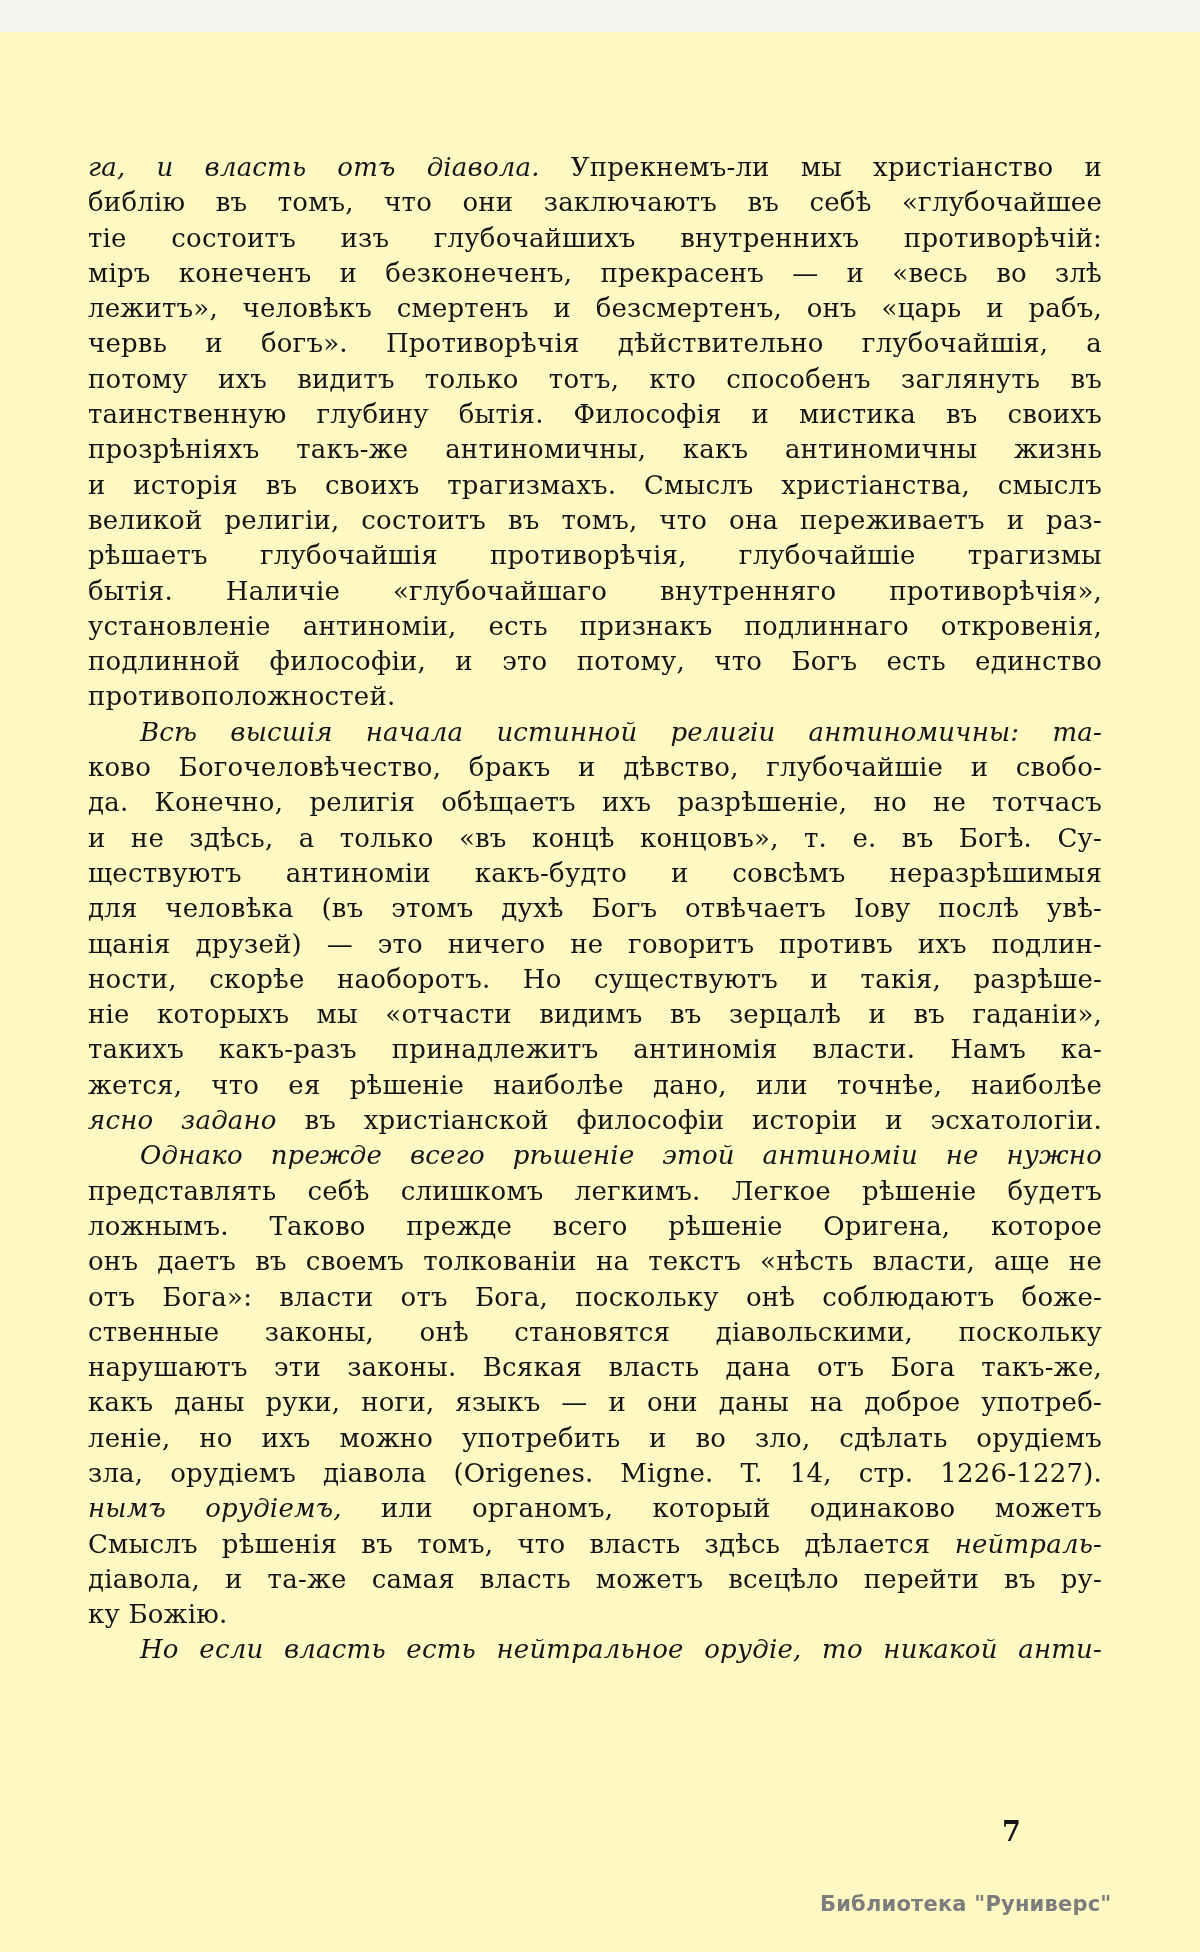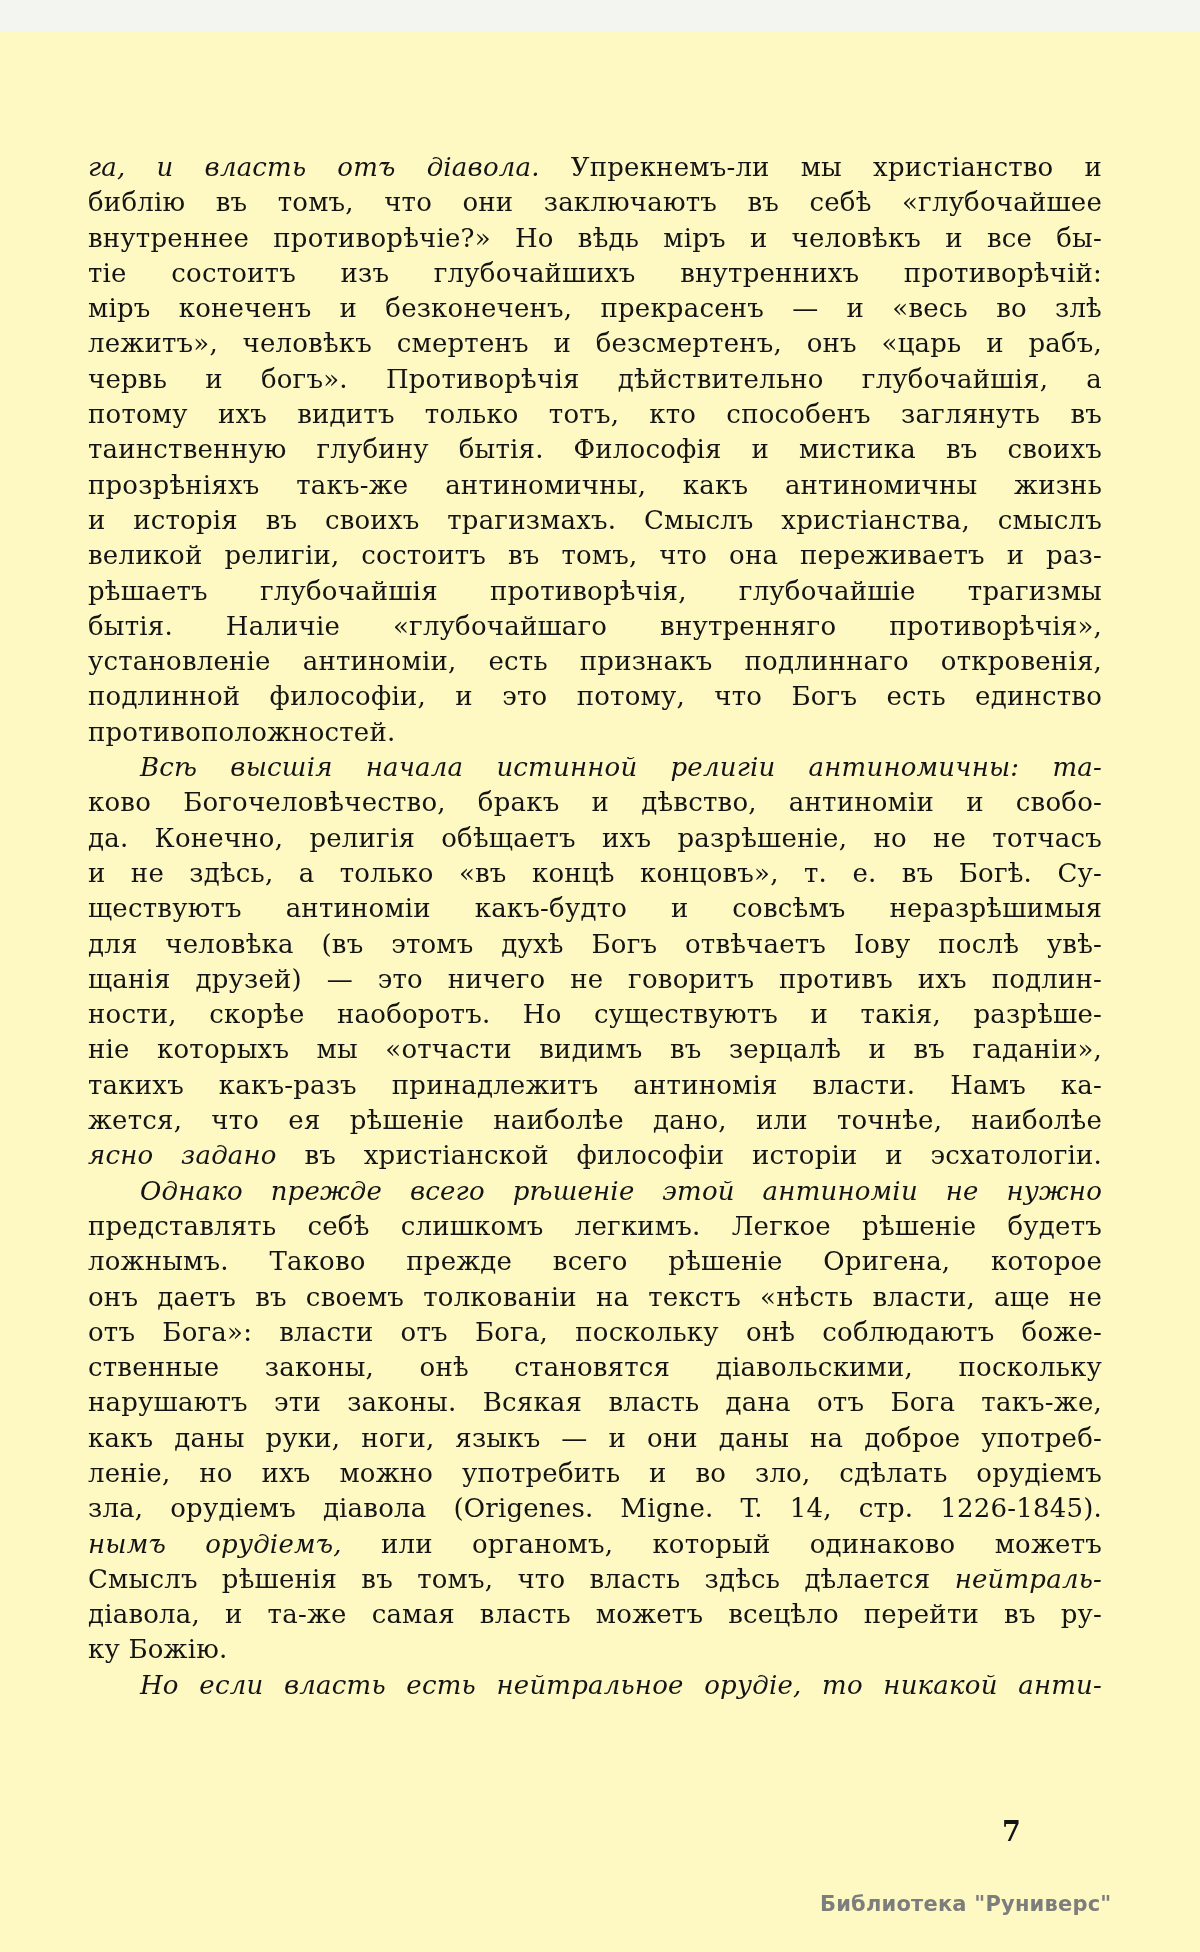--- a/index.html
+++ b/index.html
@@ -61,57 +61,56 @@
     letter-spacing: 0.2px;
   }
 </style>
 </head>
 <body>
 
 <div class="page">
   <div class="text-block" id="text-block">
       <div class="line just"><em>га, и власть отъ діавола.</em><span> Упрекнемъ-ли мы христіанство и</span></div>
       <div class="line just"><span>библію въ томъ, что они заключаютъ въ себѣ «глубочайшее</span></div>
-      <div class="line just"><span>внутреннее противорѣчіе?» Но вѣдь міръ и человѣкъ и все бы-</span></div>
       <div class="line just"><span>тіе состоитъ изъ глубочайшихъ внутреннихъ противорѣчій:</span></div>
       <div class="line just"><span>міръ конеченъ и безконеченъ, прекрасенъ — и «весь во злѣ</span></div>
       <div class="line just"><span>лежитъ», человѣкъ смертенъ и безсмертенъ, онъ «царь и рабъ,</span></div>
       <div class="line just"><span>червь и богъ». Противорѣчія дѣйствительно глубочайшія, а</span></div>
       <div class="line just"><span>потому ихъ видитъ только тотъ, кто способенъ заглянуть въ</span></div>
       <div class="line just"><span>таинственную глубину бытія. Философія и мистика въ своихъ</span></div>
       <div class="line just"><span>прозрѣніяхъ такъ-же антиномичны, какъ антиномичны жизнь</span></div>
       <div class="line just"><span>и исторія въ своихъ трагизмахъ. Смыслъ христіанства, смыслъ</span></div>
       <div class="line just"><span>великой религіи, состоитъ въ томъ, что она переживаетъ и раз-</span></div>
       <div class="line just"><span>рѣшаетъ глубочайшія противорѣчія, глубочайшіе трагизмы</span></div>
       <div class="line just"><span>бытія. Наличіе «глубочайшаго внутренняго противорѣчія»,</span></div>
       <div class="line just"><span>установленіе антиноміи, есть признакъ подлиннаго откровенія,</span></div>
       <div class="line just"><span>подлинной философіи, и это потому, что Богъ есть единство</span></div>
       <div class="line"><span>противоположностей.</span></div>
       <div class="line just indent"><span>Всѣ высшія начала истинной религіи антиномичны: та-</span></div>
-      <div class="line just"><span>ково Богочеловѣчество, бракъ и дѣвство, антиноміи и свобо-</span></div>
+      <div class="line just"><span>ково Богочеловѣчество, бракъ и дѣвство, глубочайшіе и свобо-</span></div>
       <div class="line just"><span>да. Конечно, религія обѣщаетъ ихъ разрѣшеніе, но не тотчасъ</span></div>
       <div class="line just"><span>и не здѣсь, а только «въ концѣ концовъ», т. е. въ Богѣ. Су-</span></div>
       <div class="line just"><span>ществуютъ антиноміи какъ-будто и совсѣмъ неразрѣшимыя</span></div>
       <div class="line just"><span>для человѣка (въ этомъ духѣ Богъ отвѣчаетъ Іову послѣ увѣ-</span></div>
       <div class="line just"><span>щанія друзей) — это ничего не говоритъ противъ ихъ подлин-</span></div>
       <div class="line just"><span>ности, скорѣе наоборотъ. Но существуютъ и такія, разрѣше-</span></div>
       <div class="line just"><span>ніе которыхъ мы «отчасти видимъ въ зерцалѣ и въ гаданіи»,</span></div>
       <div class="line just"><span>такихъ какъ-разъ принадлежитъ антиномія власти. Намъ ка-</span></div>
       <div class="line just"><span>жется, что ея рѣшеніе наиболѣе дано, или точнѣе, наиболѣе</span></div>
       <div class="line just"><em>ясно задано</em><span> въ христіанской философіи исторіи и эсхатологіи.</span></div>
       <div class="line just indent"><span>Однако прежде всего рѣшеніе этой антиноміи не нужно</span></div>
       <div class="line just"><span>представлять себѣ слишкомъ легкимъ. Легкое рѣшеніе будетъ</span></div>
       <div class="line just"><span>ложнымъ. Таково прежде всего рѣшеніе Оригена, которое</span></div>
       <div class="line just"><span>онъ даетъ въ своемъ толкованіи на текстъ «нѣсть власти, аще не</span></div>
       <div class="line just"><span>отъ Бога»: власти отъ Бога, поскольку онѣ соблюдаютъ боже-</span></div>
       <div class="line just"><span>ственные законы, онѣ становятся діавольскими, поскольку</span></div>
       <div class="line just"><span>нарушаютъ эти законы. Всякая власть дана отъ Бога такъ-же,</span></div>
       <div class="line just"><span>какъ даны руки, ноги, языкъ — и они даны на доброе употреб-</span></div>
       <div class="line just"><span>леніе, но ихъ можно употребить и во зло, сдѣлать орудіемъ</span></div>
-      <div class="line just"><span>зла, орудіемъ діавола (Origenes. Migne. T. 14, стр. 1226-1845).</span></div>
+      <div class="line just"><span>зла, орудіемъ діавола (Origenes. Migne. T. 14, стр. 1226-1227).</span></div>
       <div class="line just"><em>нымъ орудіемъ,</em><span> или органомъ, который одинаково можетъ</span></div>
       <div class="line just"><span>Смыслъ рѣшенія въ томъ, что власть здѣсь дѣлается </span><em>нейтраль-</em></div>
       <div class="line just"><span>діавола, и та-же самая власть можетъ всецѣло перейти въ ру-</span></div>
       <div class="line"><span>ку Божію.</span></div>
       <div class="line just indent"><span>Но если власть есть нейтральное орудіе, то никакой анти-</span></div>
     </div>
   <div class="page-number">7</div>
   <div class="watermark">Библиотека "Руниверс"</div>
 </div>
 

